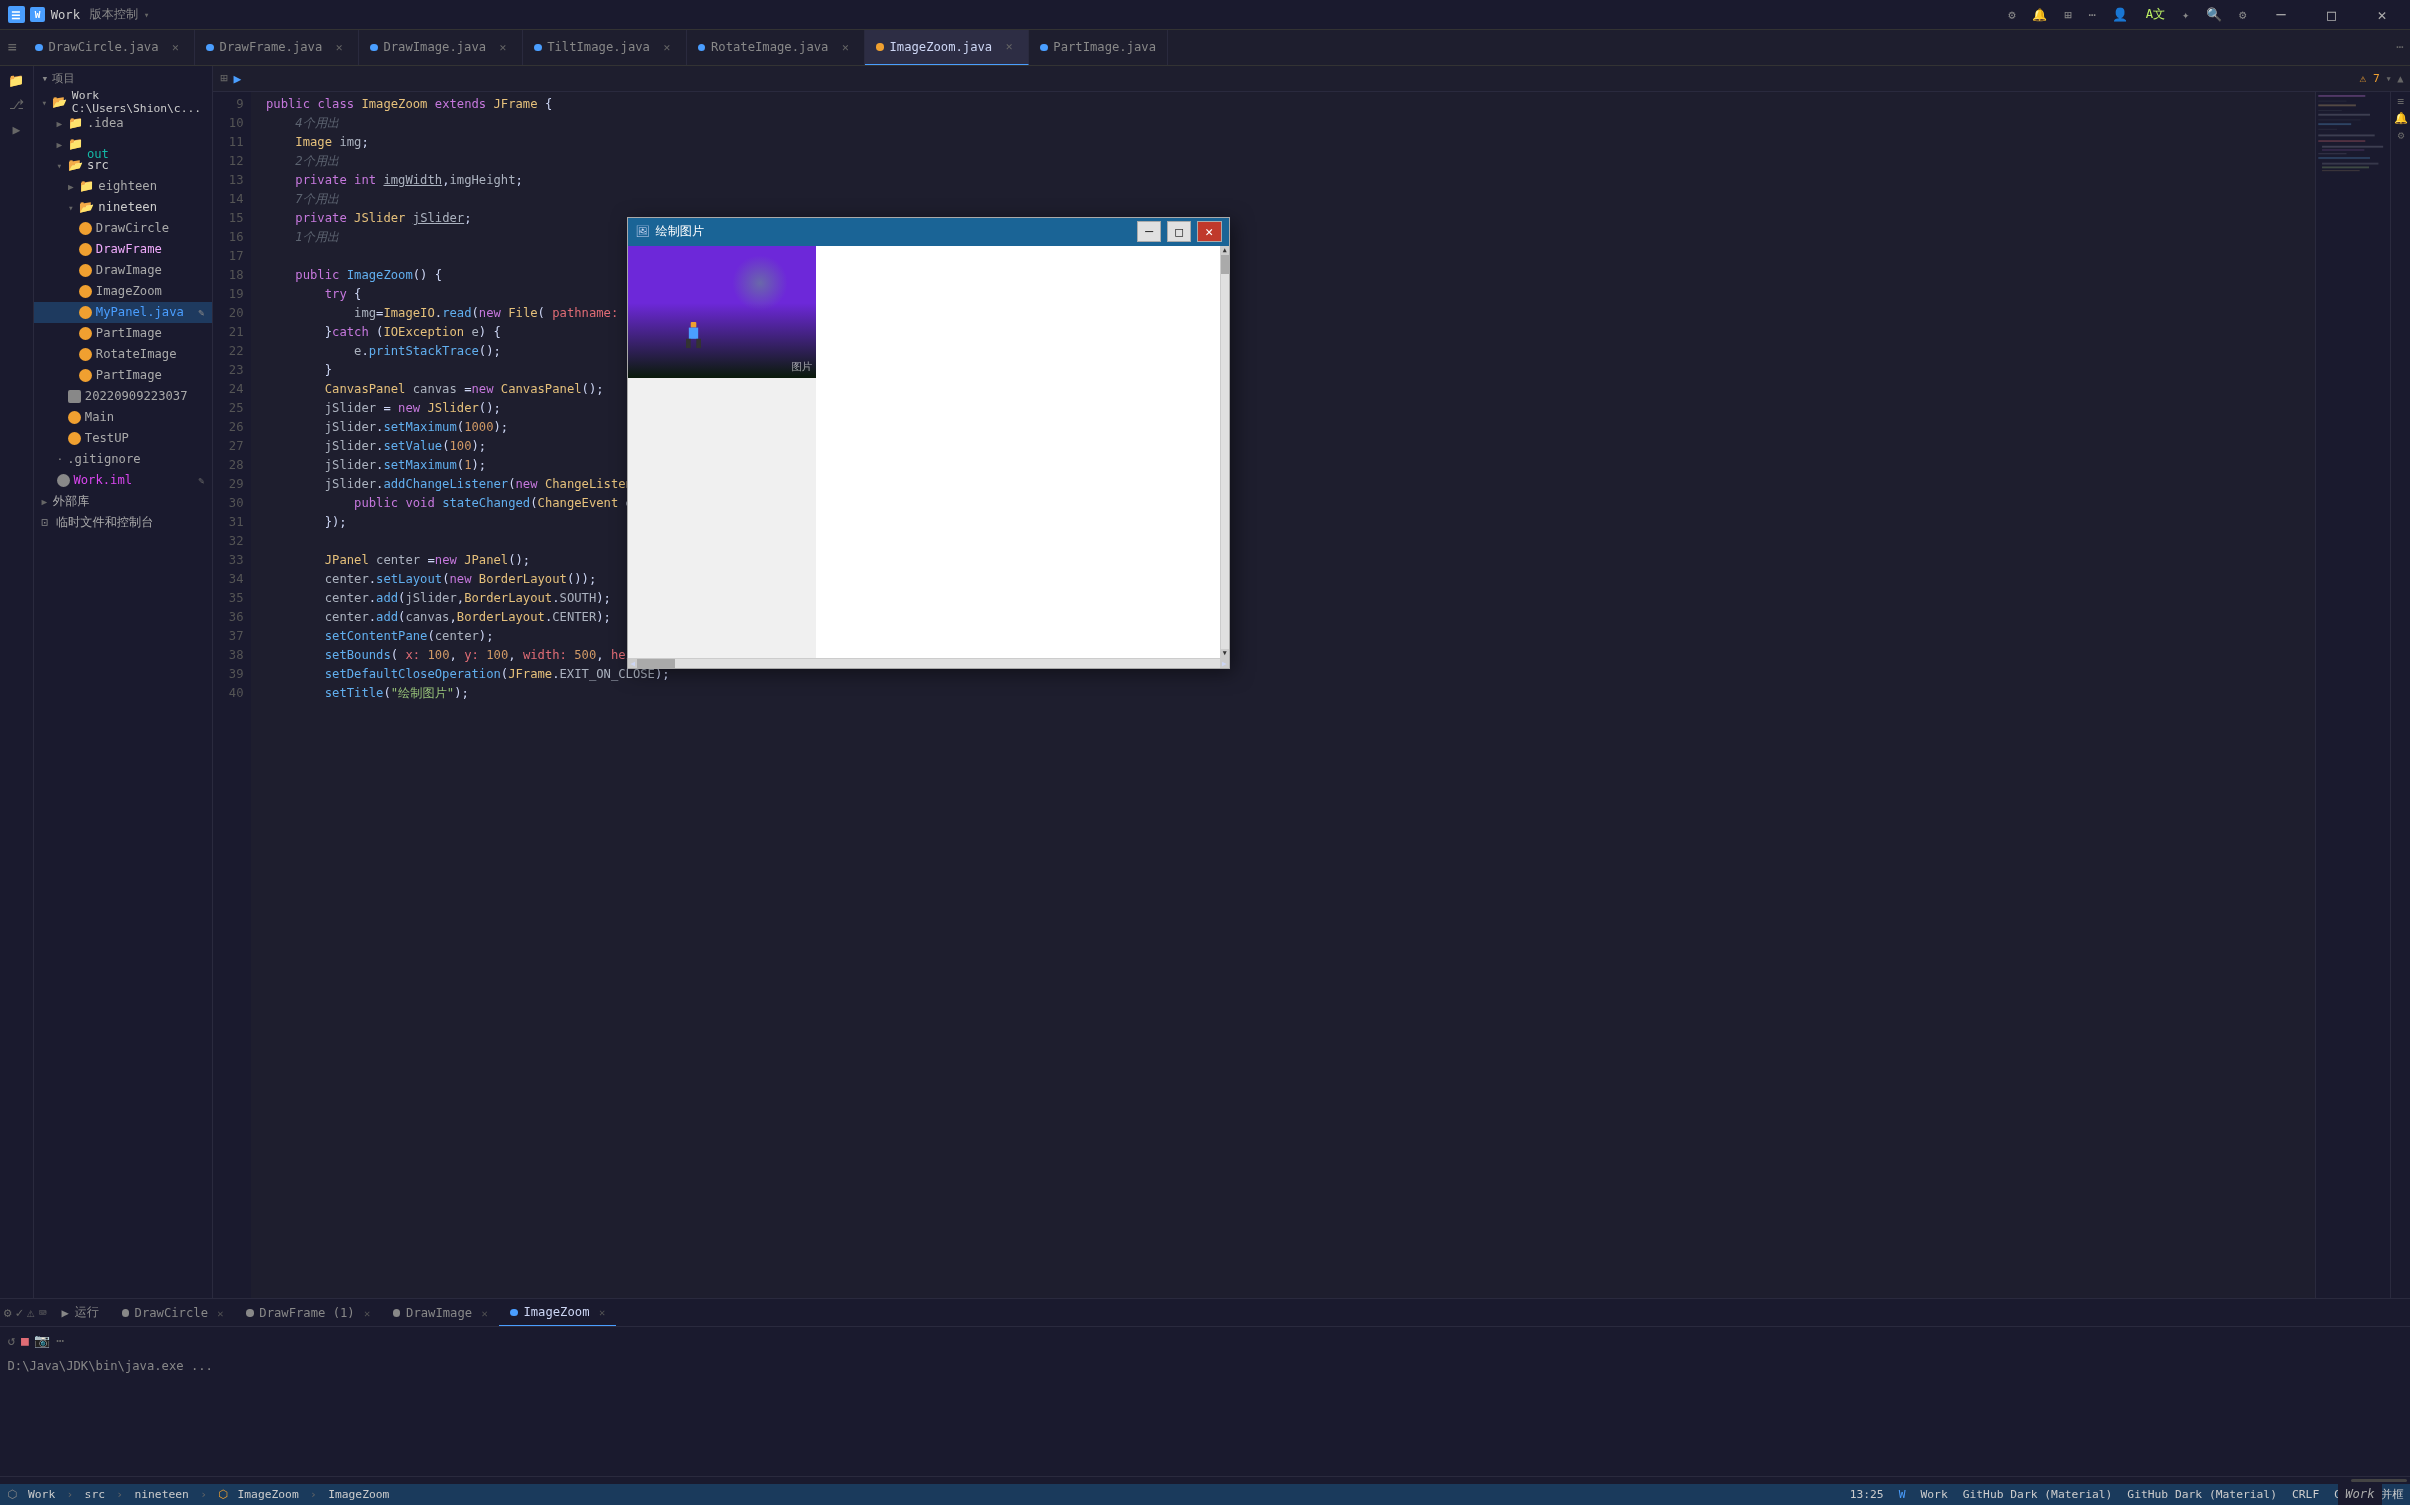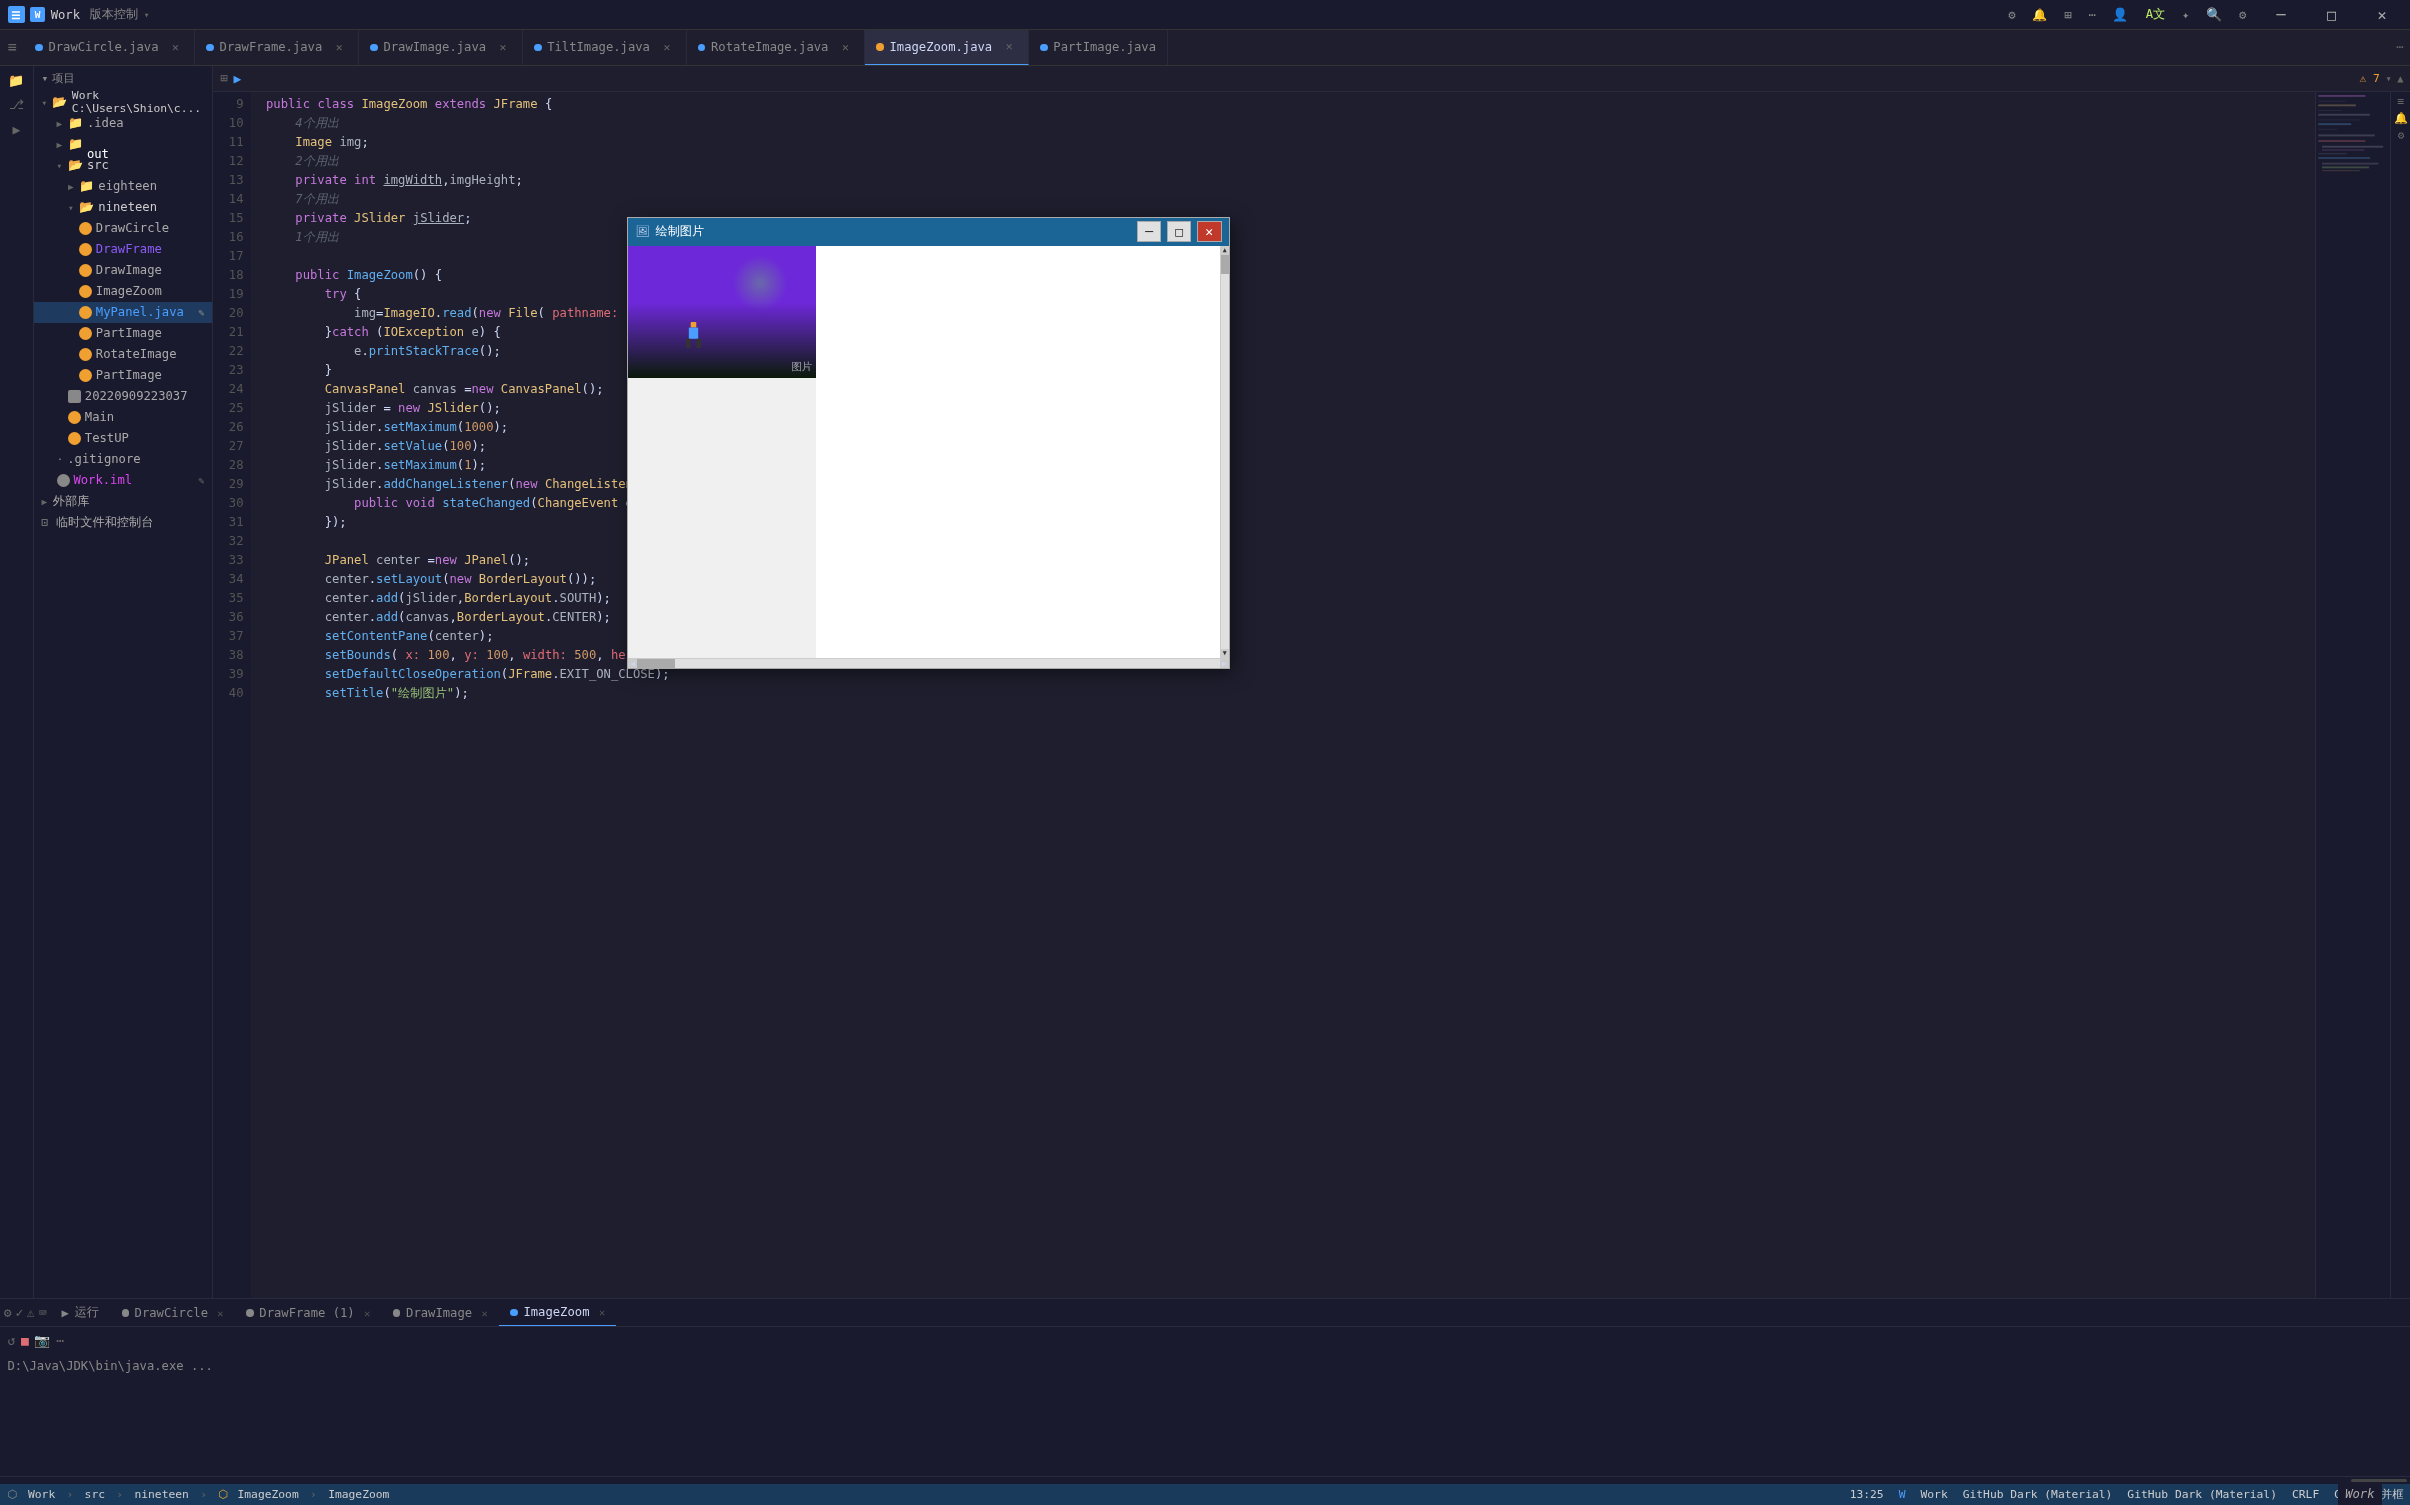--- a/index.html
+++ b/index.html
@@ -407,21 +407,21 @@
 
       <div class="sidebar-item indent-1">
         <span class="chevron">▶</span>
         <span style="color:#888;font-size:12.2px;">📁</span>
         <span style="color:#aaa;">.idea</span>
       </div>
 
       <div class="sidebar-item indent-1">
         <span class="chevron">▶</span>
         <span style="color:#888;font-size:12.2px;">📁</span>
-        <span style="color:#ffffff;margin-top:20px;">out</span>
+        <span style="color:#14b8a6;margin-top:20px;">out</span>
       </div>
 
       <div class="sidebar-item indent-1">
         <span class="chevron">▾</span>
         <span style="color:#e8c44a;font-size:12.2px;">📂</span>
         <span style="color:#ccc;">src</span>
       </div>
 
       <div class="sidebar-item indent-2">
         <span class="chevron">▶</span>
@@ -435,21 +435,21 @@
         <span style="color:#ccc;">nineteen</span>
       </div>
 
       <div class="sidebar-item indent-3">
         <div class="file-icon icon-orange"></div>
         <span style="color:#aaa;">DrawCircle</span>
       </div>
 
       <div class="sidebar-item indent-3">
         <div class="file-icon icon-orange"></div>
-        <span style="color:#8b5cf6;">DrawFrame</span>
+        <span style="color:#f0abfc;">DrawFrame</span>
       </div>
 
       <div class="sidebar-item indent-3">
         <div class="file-icon icon-orange"></div>
         <span style="color:#aaa;">DrawImage</span>
       </div>
 
       <div class="sidebar-item indent-3">
         <div class="file-icon icon-orange"></div>
         <span style="color:#aaa;">ImageZoom</span>

